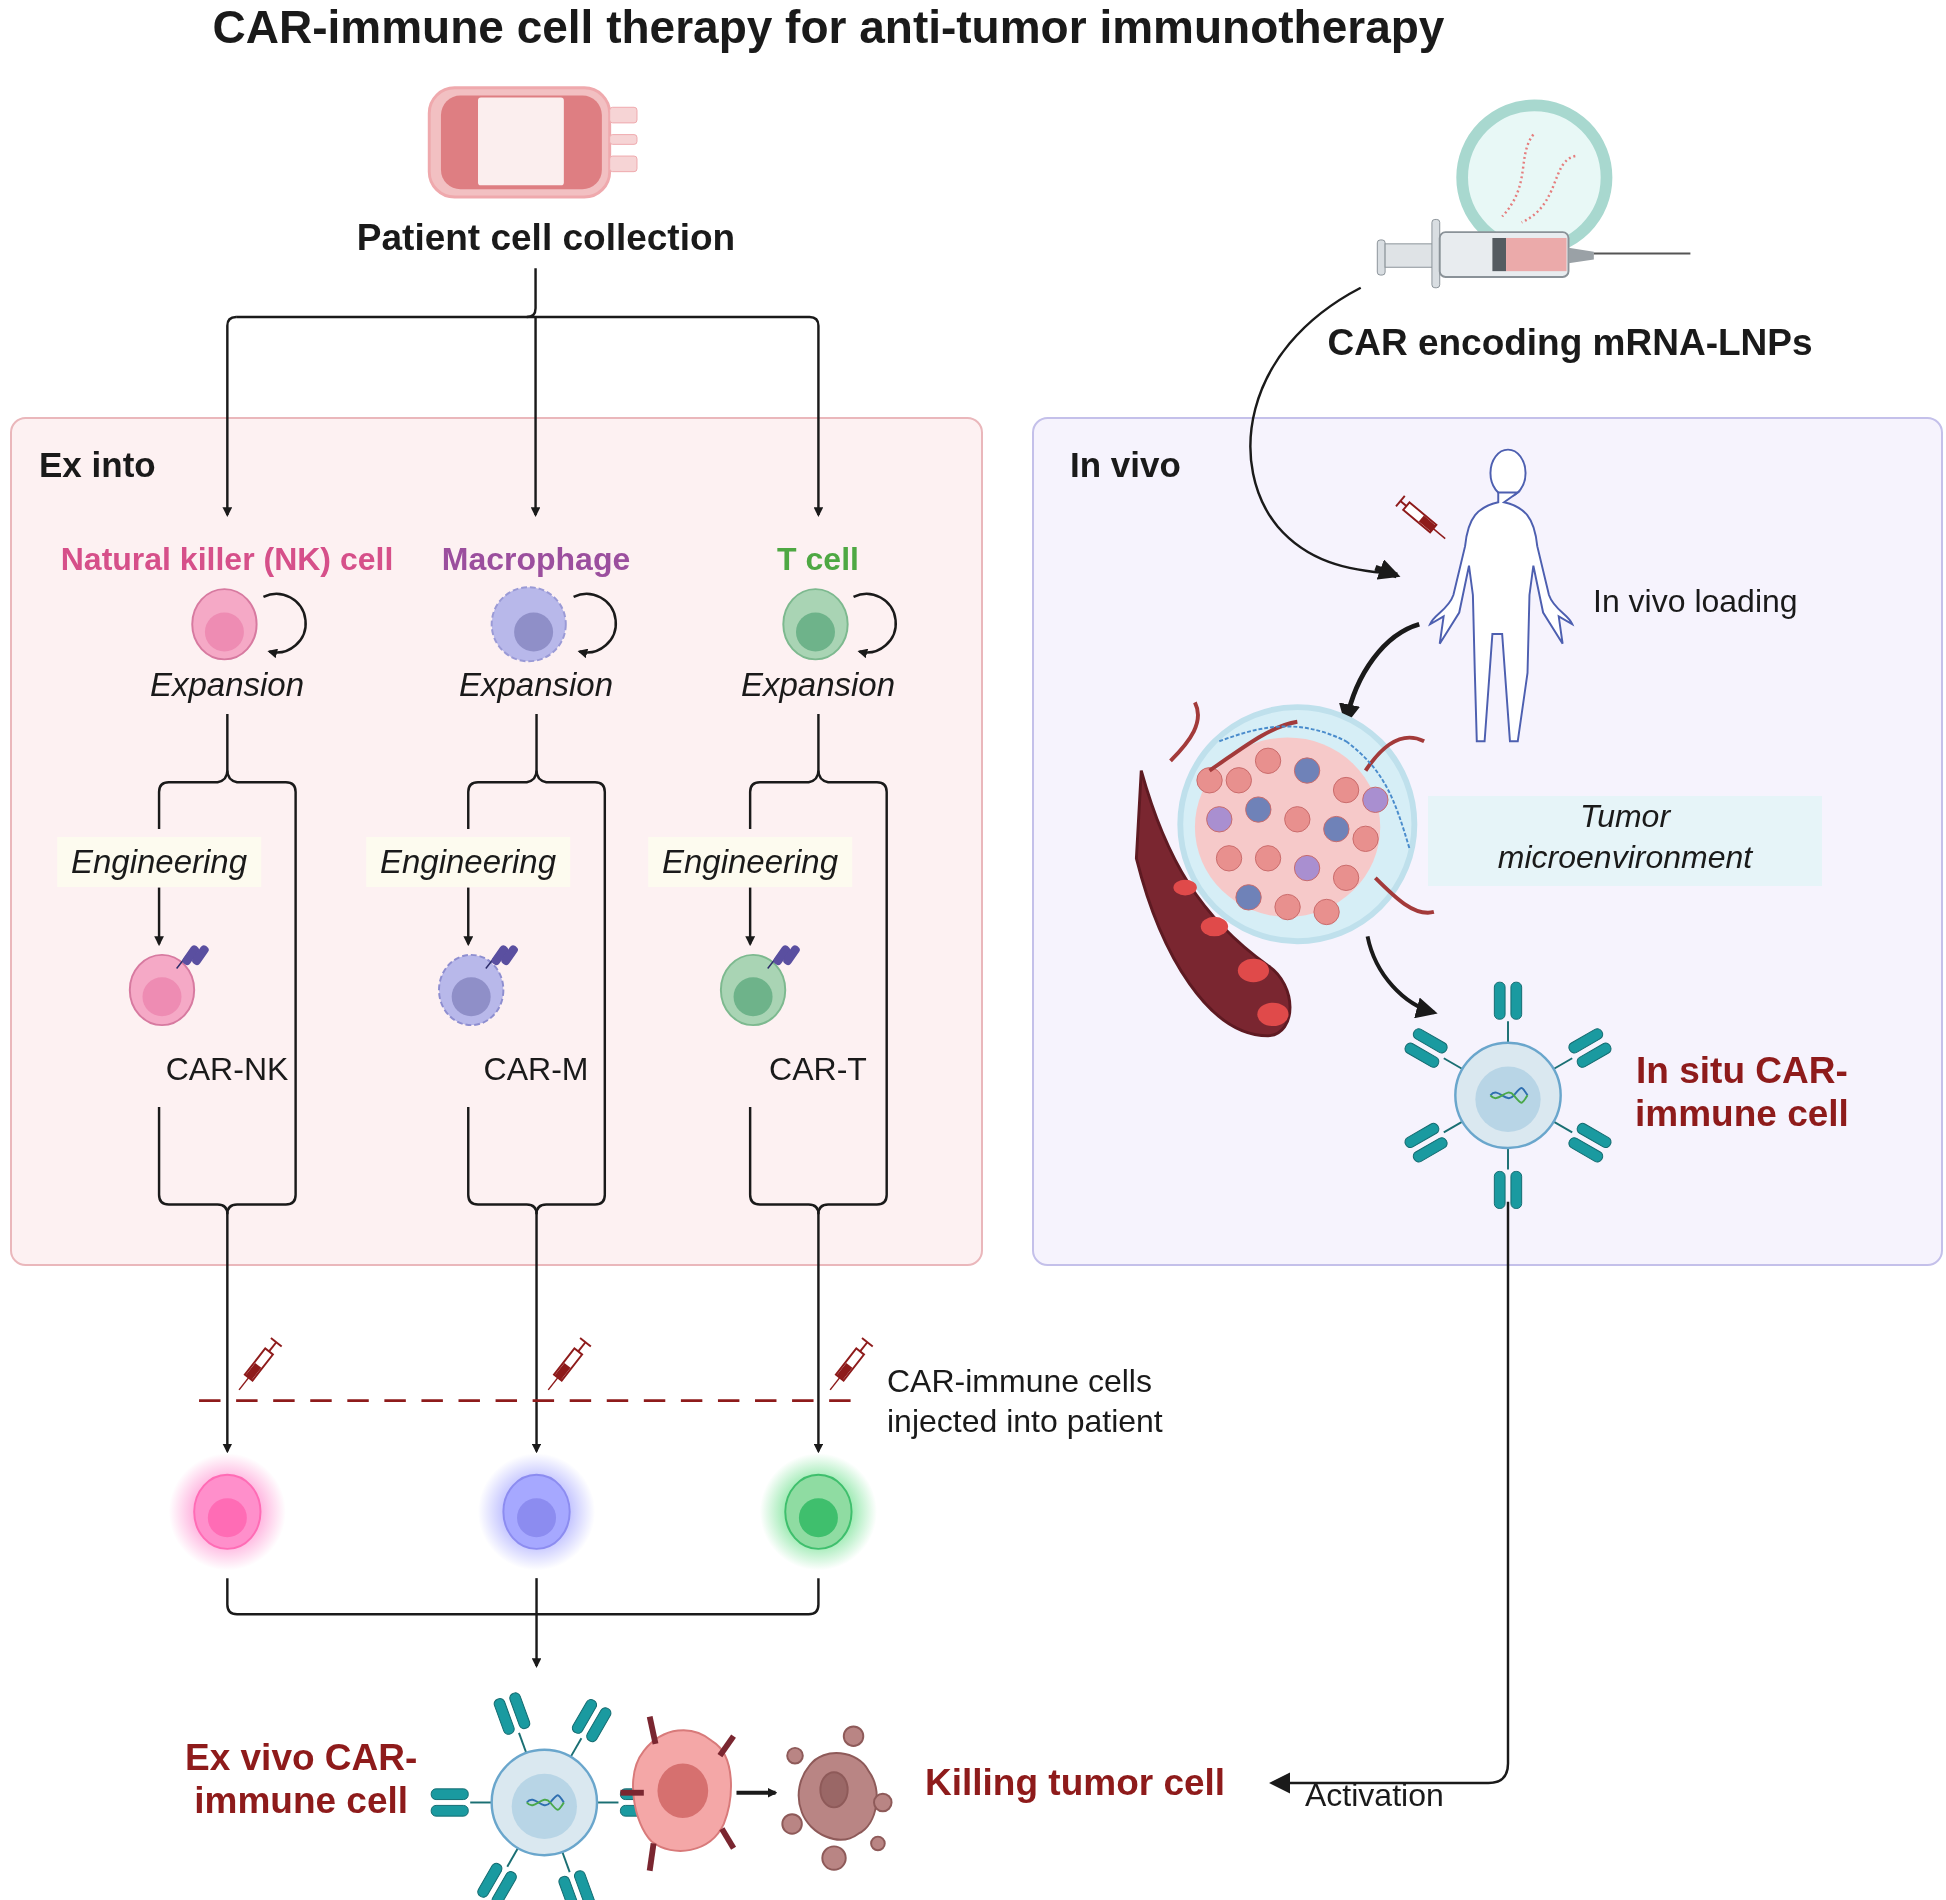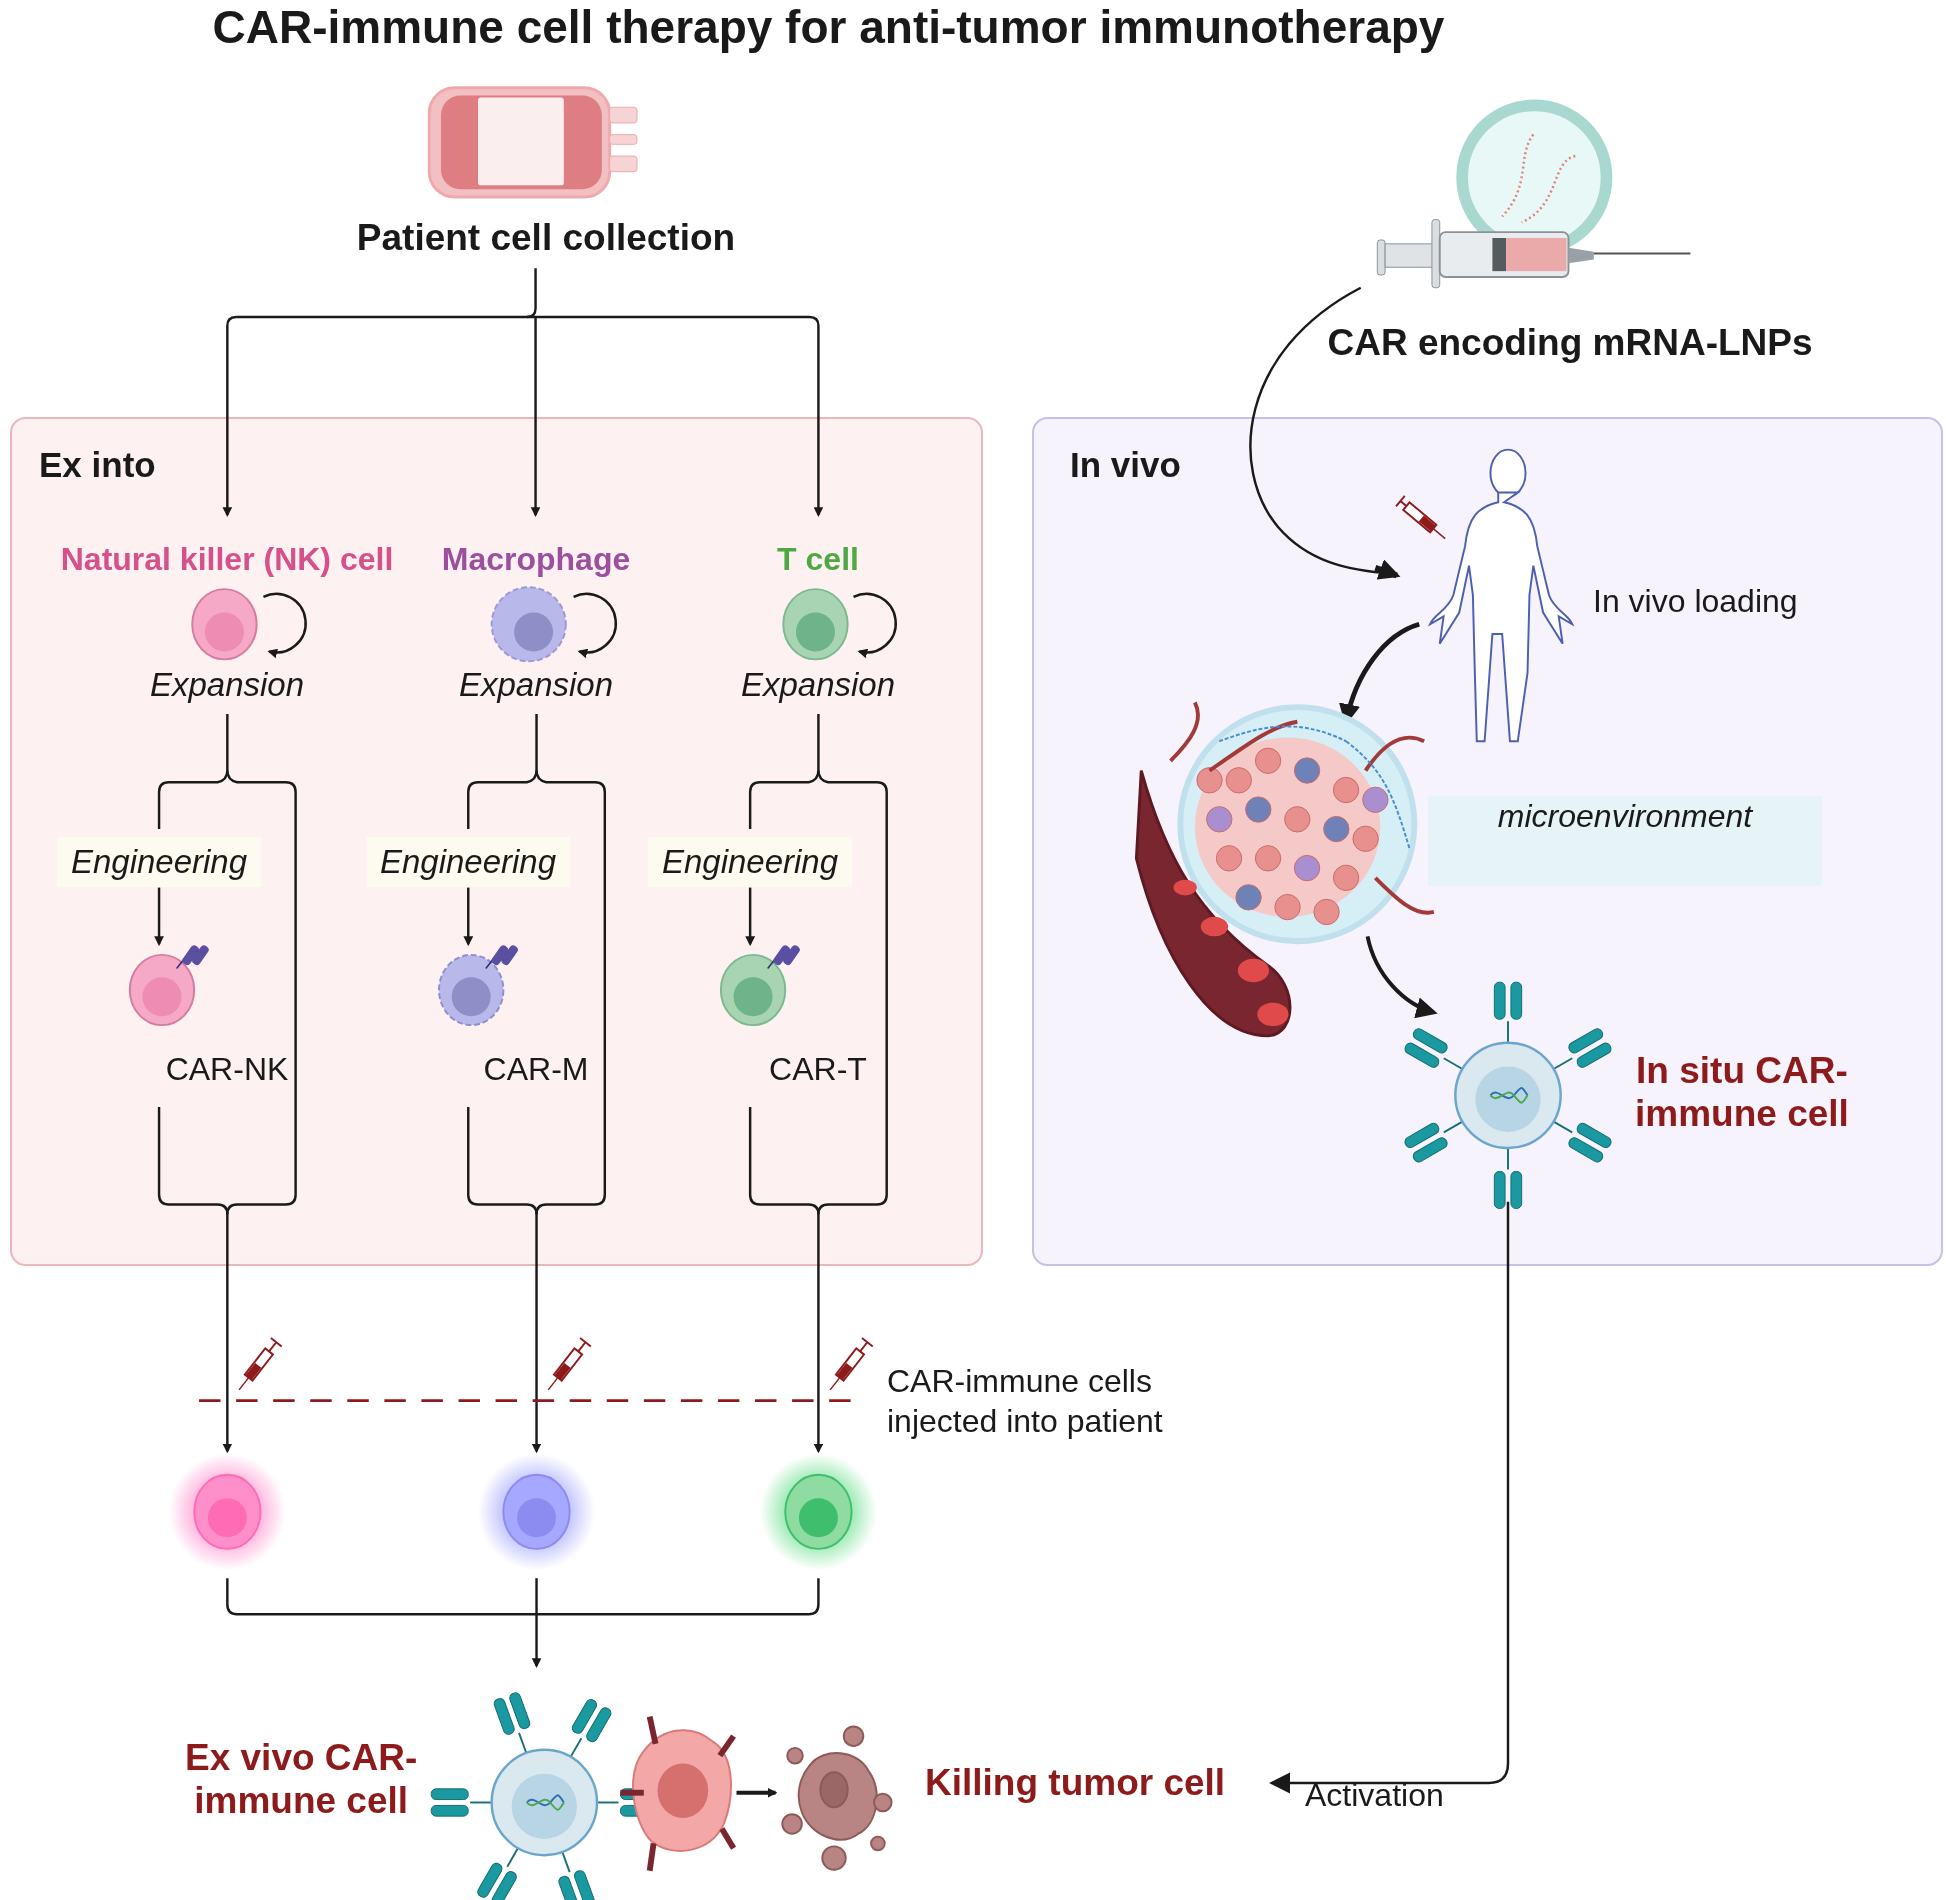--- a/index.html
+++ b/index.html
@@ -343,20 +343,21 @@
     <div class="abs center-text eng-box" style="left: 468px; top: 837px;">Engineering</div>
     <div class="abs center-text car-label" style="left: 536px; top: 1051px;">CAR-M</div>
     <div class="abs center-text cell-type" style="left: 818px; top: 541px; color: rgb(78, 168, 67);">T cell</div>
     <div class="abs center-text italic" style="left: 818px; top: 666px;">Expansion</div>
     <div class="abs center-text eng-box" style="left: 750px; top: 837px;">Engineering</div>
     <div class="abs center-text car-label" style="left: 818px; top: 1051px;">CAR-T</div>
   </div>
 
 <div class="abs body-text" style="left:1593px;top:583px;">In vivo loading</div>
 <div class="abs tme-box">
+  <div>Tumor</div>
   <div>microenvironment</div>
 </div>
 <div class="abs red-label" style="left:1635px;top:1049px;text-align:center;">
   <div>In situ CAR-</div>
   <div>immune cell</div>
 </div>
 
 <div class="abs body-text" style="left:887px;top:1361px;text-align:left;width:302px;line-height:40px;">
   <div>CAR-immune cells</div>
   <div>injected into patient</div>

